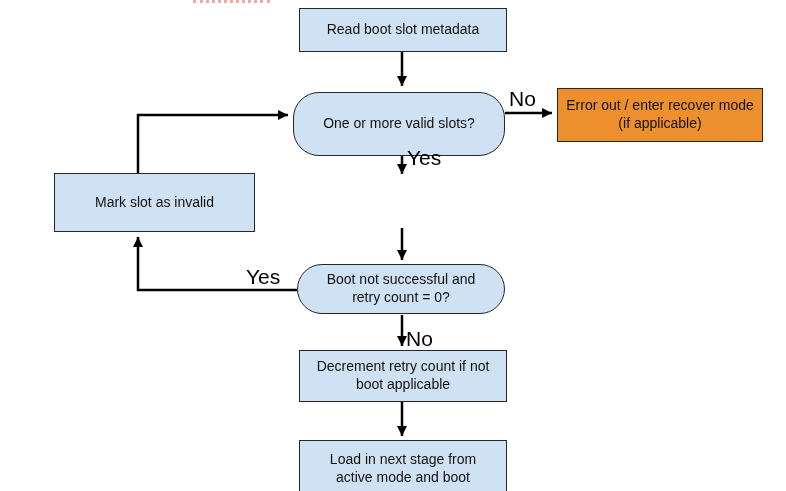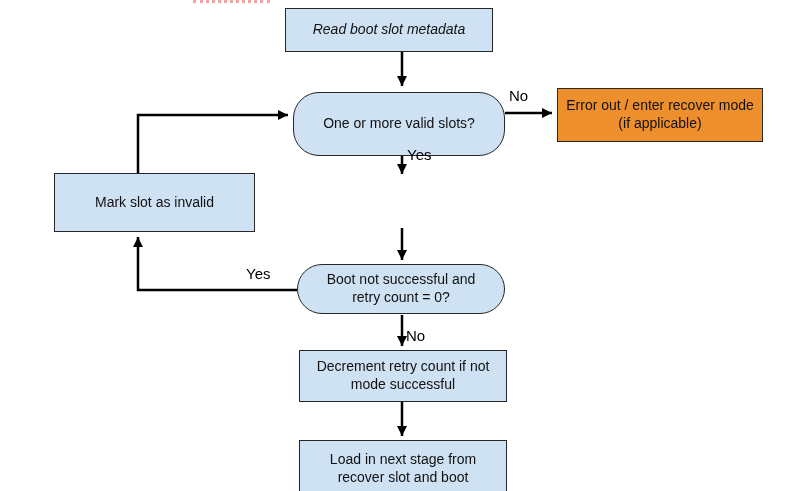--- a/index.html
+++ b/index.html
@@ -25,32 +25,32 @@
     background: #cfe2f3;
     border: 1.6px solid #262626;
     box-sizing: border-box;
     font-size: 14px;
     line-height: 1.28;
   }
   .node span { display: block; }
   .stadium { border-radius: 26px; }
   .error-node { background: #ee8f2e; }
 
-  #node-read-metadata   { left: 285px; top: 8px;   width: 208px; height: 44px; font-style: italic; }
+  #node-read-metadata   { left: 299px; top: 8px;   width: 208px; height: 44px; }
   #node-valid-slots     { left: 293px; top: 92px;  width: 212px; height: 64px; }
   #node-error-recover   { left: 557px; top: 88px;  width: 206px; height: 54px; padding: 0 8px; }
   #node-choose-slot     { left: 299px; top: 178px; width: 208px; height: 50px; padding: 0 16px; }
   #node-boot-check      { left: 297px; top: 264px; width: 208px; height: 50px; padding: 0 14px; }
   #node-mark-invalid    { left: 37px;  top: 173px; width: 201px; height: 59px; margin-left: 17px; }
   #node-decrement-retry { left: 299px; top: 350px; width: 208px; height: 52px; padding: 0 14px; }
   #node-load-stage      { left: 299px; top: 440px; width: 208px; height: 58px; padding: 0 14px; }
 
   .edge-label {
     position: absolute;
-    font-size: 15px;
+    font-size: 21px;
     color: #000000;
     white-space: nowrap;
   }
   #label-no-top   { left: 509px; top: 87px; }
   #label-yes-down { left: 407px; top: 146px; }
   #label-yes-back { left: 246px; top: 265px; }
   #label-no-down  { left: 406px; top: 327px; }
 
   #flow-arrows {
     position: absolute;
@@ -108,25 +108,25 @@
 
   <div class="node stadium" id="node-boot-check">
     <span>Boot not successful and retry count = 0?</span>
   </div>
 
   <div class="node" id="node-mark-invalid">
     <span>Mark slot as invalid</span>
   </div>
 
   <div class="node" id="node-decrement-retry">
-    <span>Decrement retry count if not mode successful</span>
+    <span>Decrement retry count if not boot applicable</span>
   </div>
 
   <div class="node" id="node-load-stage">
-    <span>Load in next stage from recover slot and boot</span>
+    <span>Load in next stage from active mode and boot</span>
   </div>
 
   <div class="edge-label" id="label-no-top">No</div>
   <div class="edge-label" id="label-yes-down">Yes</div>
   <div class="edge-label" id="label-yes-back">Yes</div>
   <div class="edge-label" id="label-no-down">No</div>
 
 </div>
 
 </body></html>

